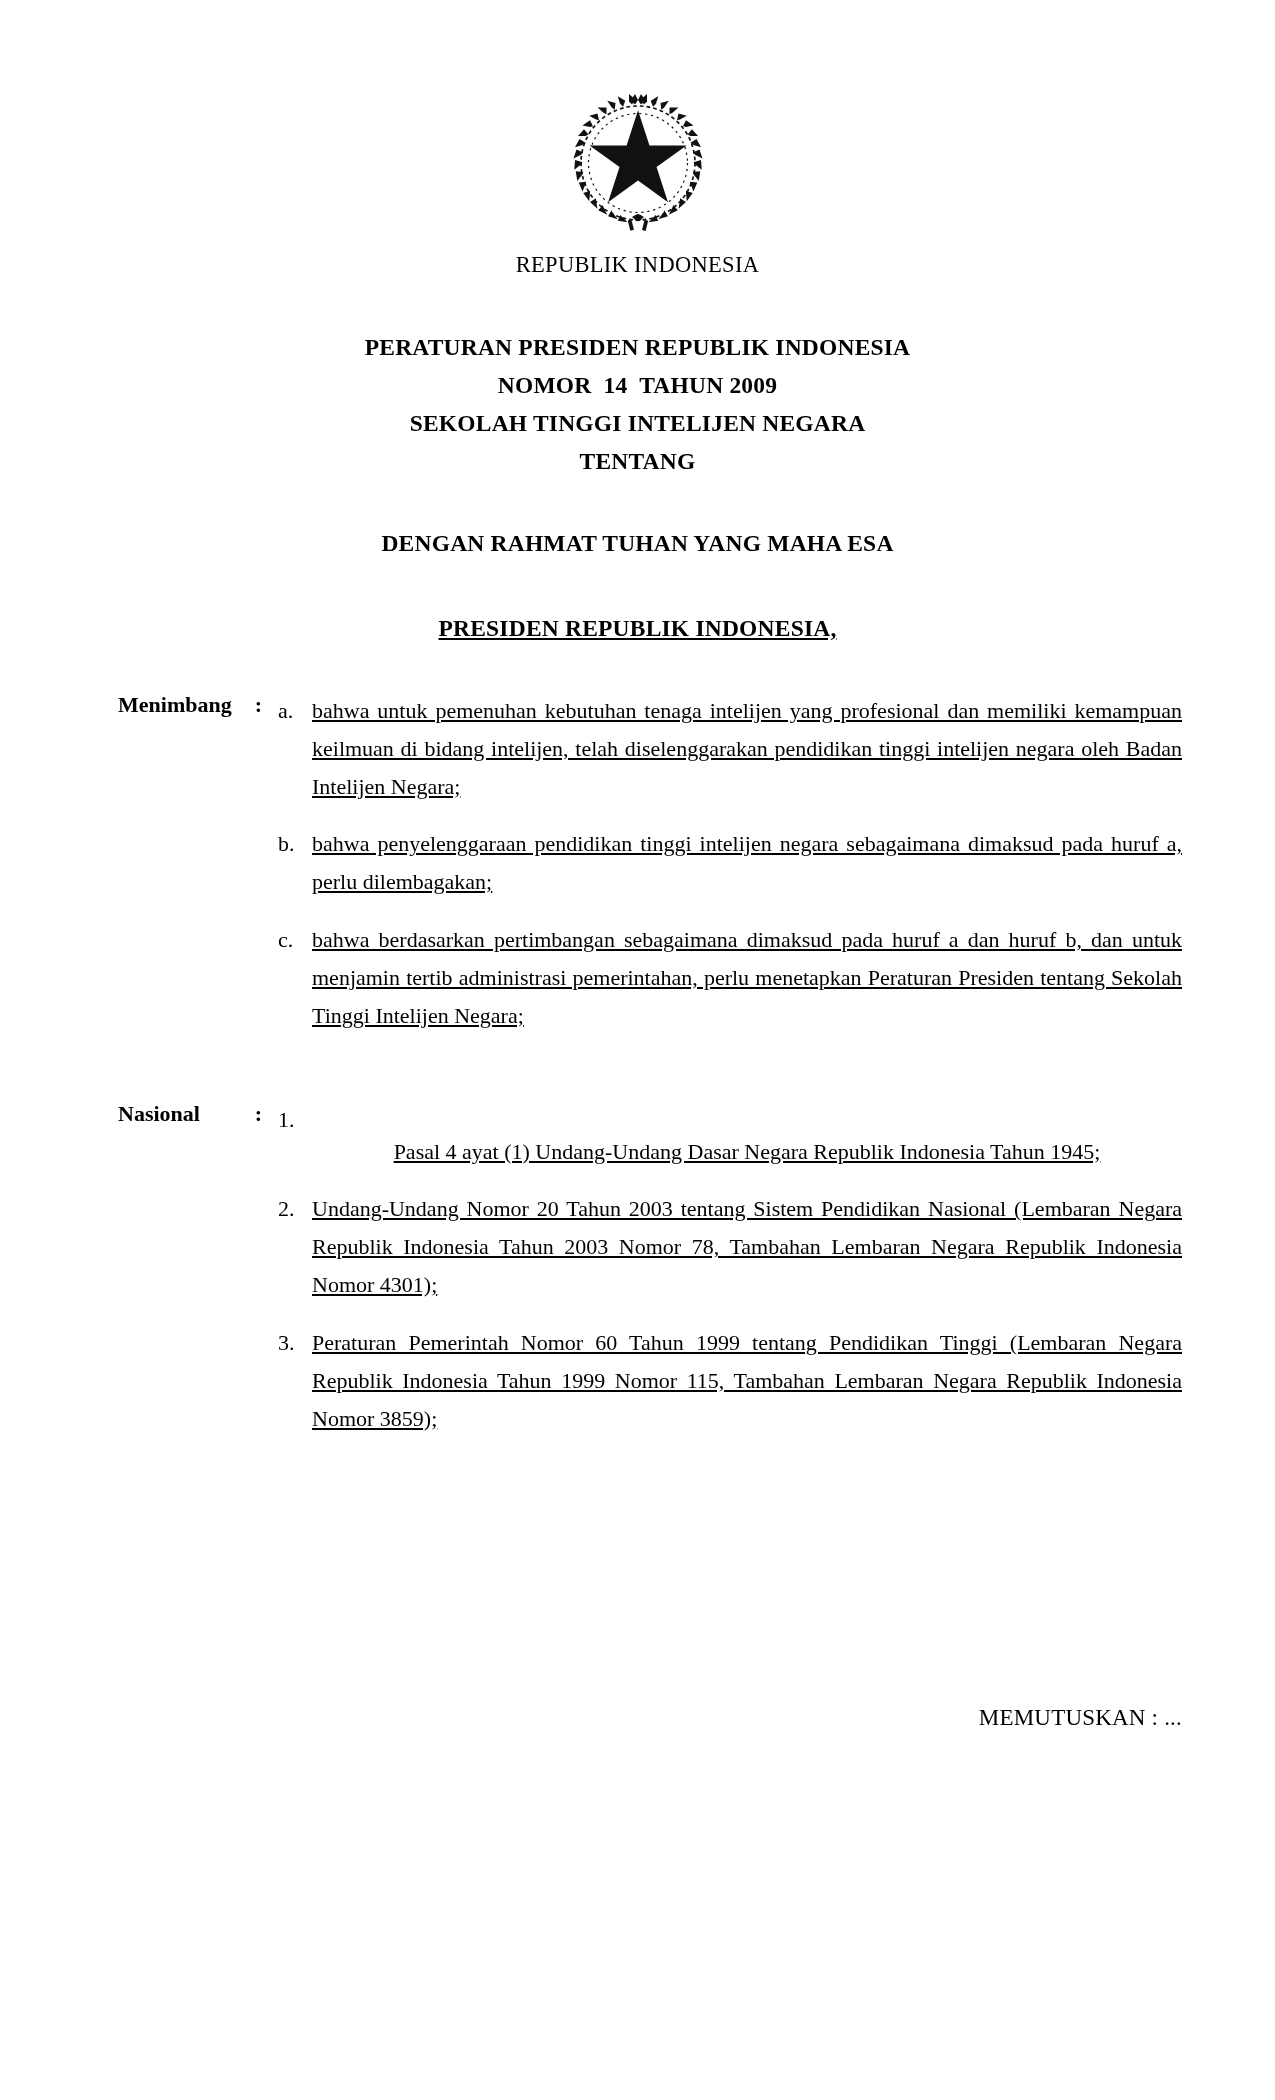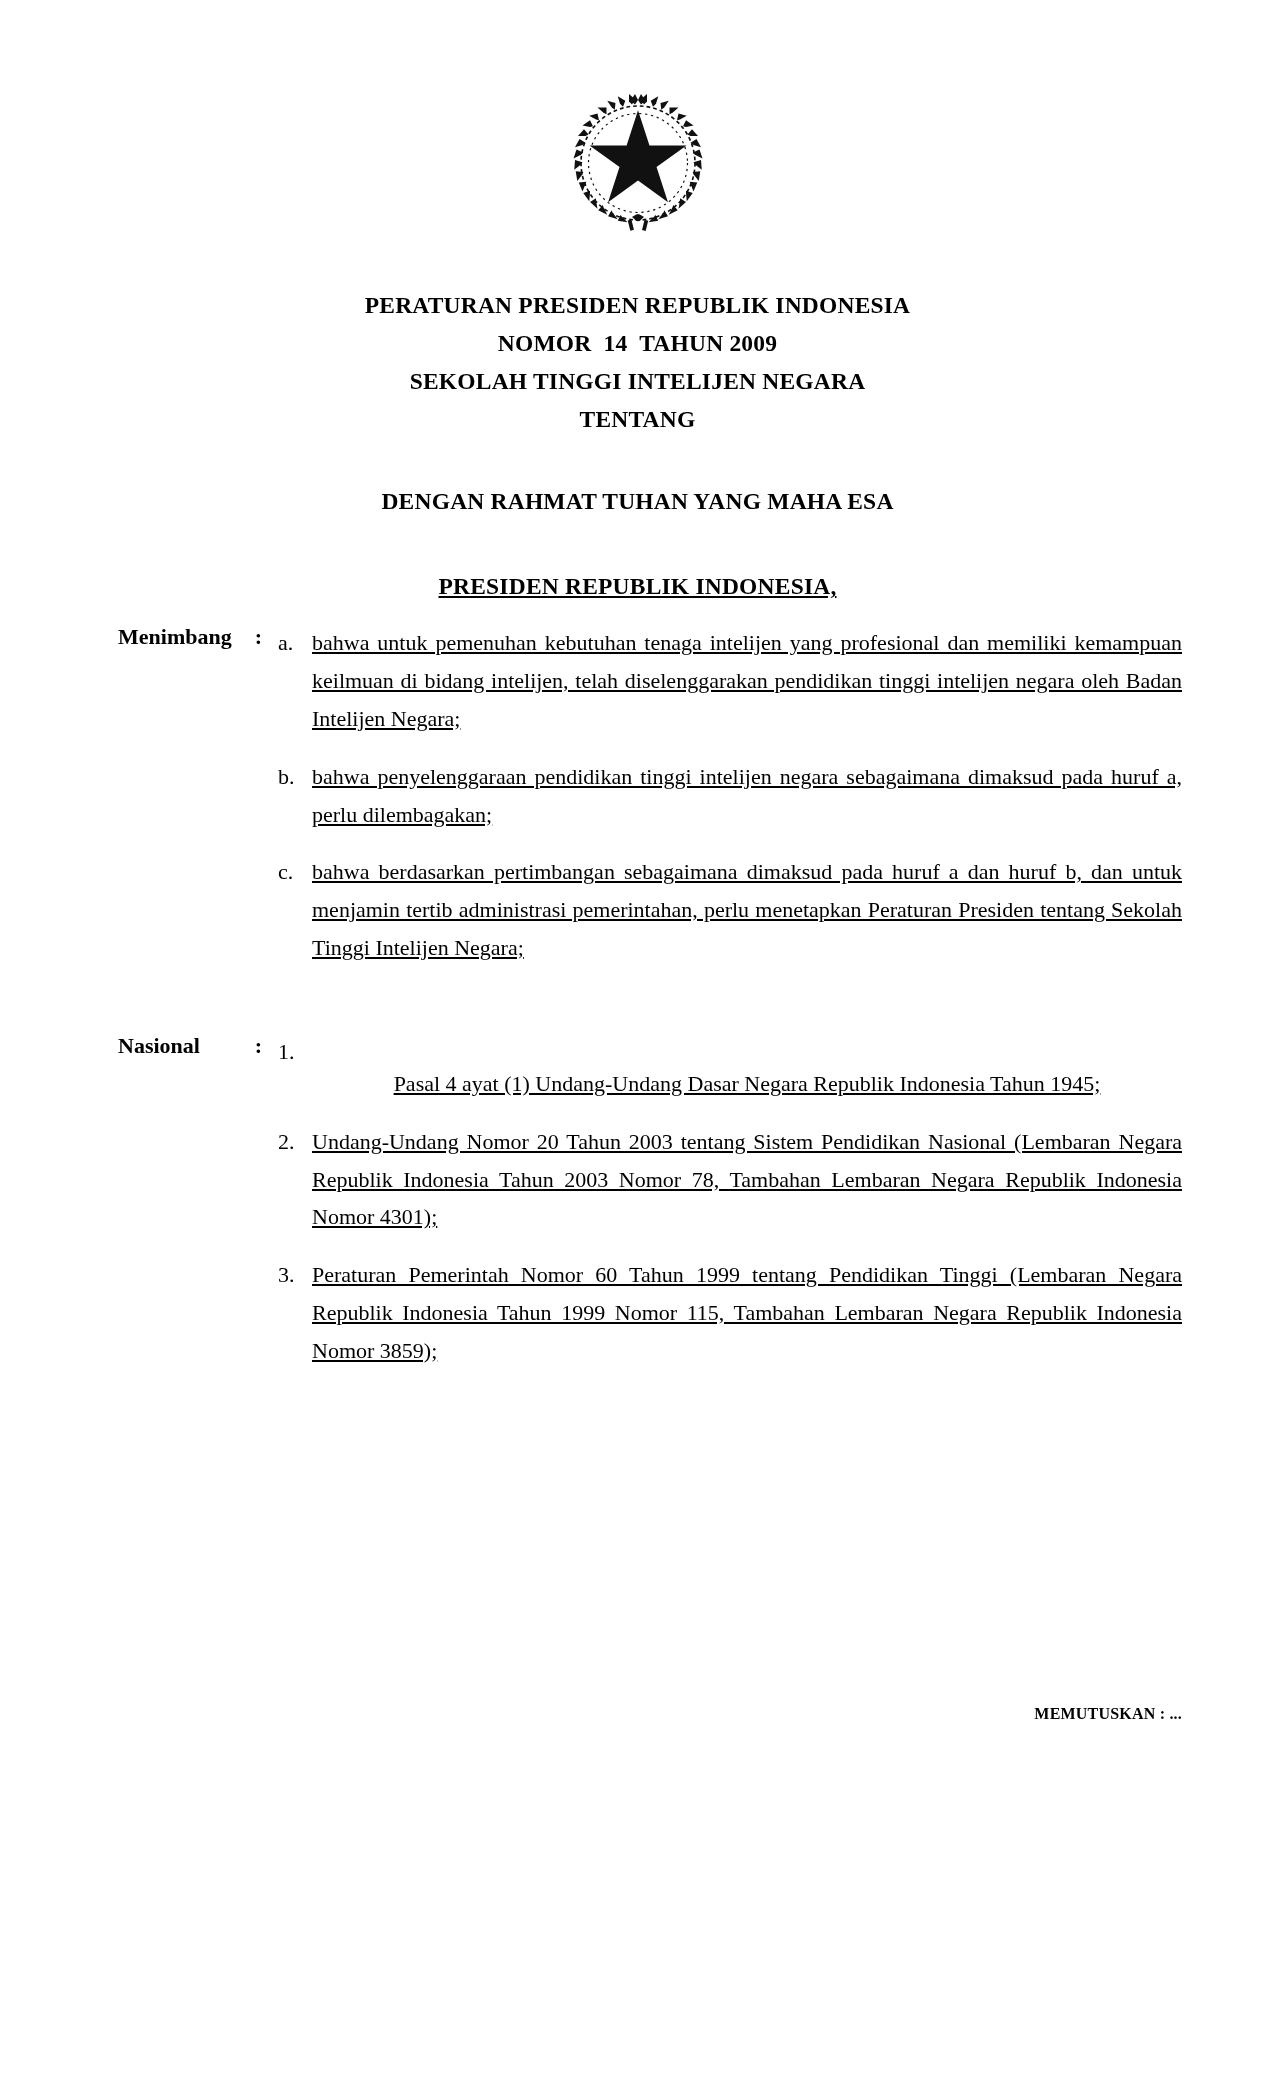--- a/index.html
+++ b/index.html
@@ -71,21 +71,21 @@
     font-size: 23.5px;
     margin-top: 58px;
     letter-spacing: 0.2px;
     text-decoration: underline;
   }
 
   
   .section {
     display: flex;
     align-items: flex-start;
-    margin-top: 24px;
+    margin-top: 50px;
     padding-left: 118px;
     padding-right: 93px;
   }
   .section.mengingat { margin-top: 66px; }
 
   .section-label {
     flex: 0 0 auto;
     width: 160px;
     font-weight: bold;
     font-size: 22px;
@@ -127,22 +127,22 @@
   }
   .clause-text.no-justify { text-align: center; margin-top: 32px; }
 
   
   .memutuskan {
     position: absolute;
     left: 0;
     right: 93px;
     top: 1705px;
     text-align: right;
-    font-weight: bold;
-    font-size: 16px;
+    font-weight: normal;
+    font-size: 23px;
     letter-spacing: 0.2px;
   }
 </style>
 </head>
 <body>
 
 <div class="page">
 
   <div class="emblem-wrap">
     <svg class="emblem" viewBox="0 0 200 200">
@@ -200,20 +200,21 @@
         <rect x="88" y="176" width="5" height="14" transform="rotate(-14 90 183)"></rect>
         <rect x="107" y="176" width="5" height="14" transform="rotate(14 109 183)"></rect>
         <circle cx="100" cy="173" r="3.4" fill="none" stroke="#111111" stroke-width="2.4"></circle>
 
         <polygon points="100,36 118.6,93.2 178.8,93.2 130.1,128.5 148.7,185.8 100,150.4 51.3,185.8 69.9,128.5 21.2,93.2 81.4,93.2" transform="translate(0,-13) scale(0.82) translate(22,16)"></polygon>
       </g>
     </svg>
   </div>
 
   <div class="letterhead">
+    <div>REPUBLIK INDONESIA</div>
   </div>
 
   <div class="title-block">
     <div class="ln">PERATURAN PRESIDEN REPUBLIK INDONESIA</div>
     <div class="ln">NOMOR  14  TAHUN 2009</div>
     <div class="ln">SEKOLAH TINGGI INTELIJEN NEGARA</div>
     <div class="ln">TENTANG</div>
   </div>
 
   <div class="god-line">DENGAN RAHMAT TUHAN YANG MAHA ESA</div>

